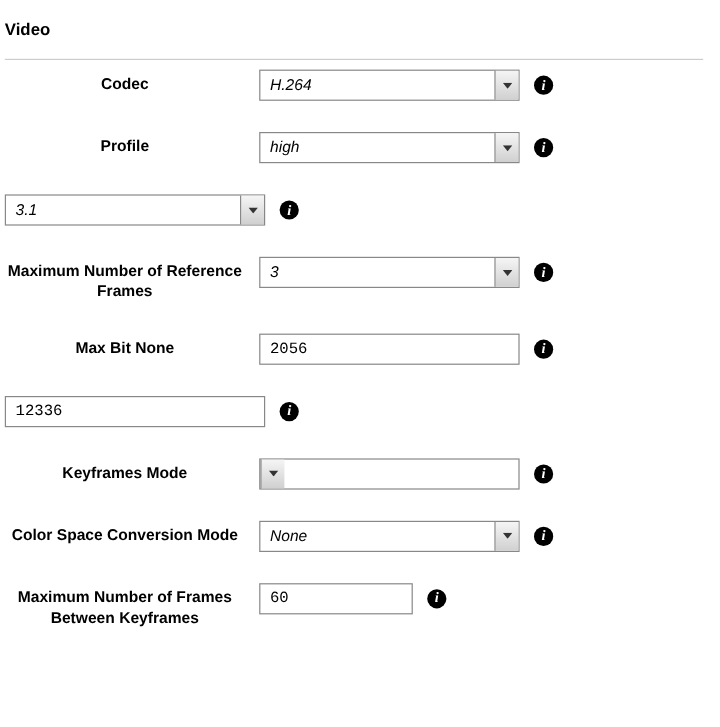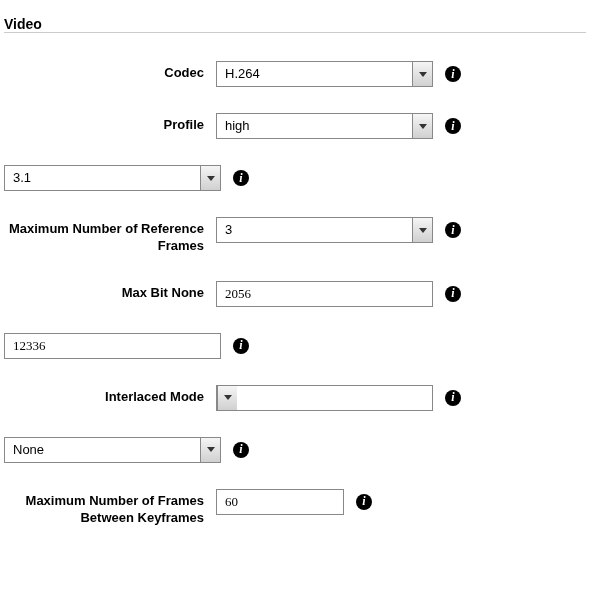--- a/index.html
+++ b/index.html
@@ -1,25 +1,25 @@
 <!DOCTYPE html>
 <html><head>
 <meta charset="utf-8">
 <style>
   html,body{margin:0;padding:0;font-family:Arial,Helvetica,sans-serif;font-size:13px;color:#000;}
   .page{width:600px;height:606px;box-sizing:border-box;padding:10px 14px 0 4px;background:#fff;}
-  .section-title{font-weight:bold;font-size:14px;padding:6px 0 0 0;border-bottom:1px solid #ccc;margin-bottom:28px;}
+  .section-title{font-weight:bold;font-size:14px;padding:6px 0 17px 0;border-bottom:1px solid #ccc;margin-bottom:8px;}
   .row{display:flex;align-items:flex-start;margin-bottom:26px;}
-  .lbl{width:200px;text-align:right;padding-right:12px;font-weight:bold;line-height:1.3;padding-top:4px;}
+  .lbl{width:200px;text-align:center;padding-right:12px;font-weight:bold;line-height:1.3;padding-top:4px;}
   .ctrl{display:flex;align-items:center;}
-  .select{position:relative;display:flex;align-items:center;width:217px;height:26px;border:1px solid #888;background:#fff;box-sizing:border-box;}
+  .select{position:relative;display:flex;align-items:center;width:217px;height:26px;border:1px solid #888;background:#fff;box-sizing:border-box;font-style:italic;}
   .select-val{flex:1;padding:0 8px;font-size:13px;line-height:24px;}
   .select-btn{width:19px;height:24px;border-left:1px solid #888;background:linear-gradient(#f5f5f5,#d0d0d0);display:flex;align-items:center;justify-content:center;}
   .select-btn svg{display:block;}
-  .txt{width:217px;height:26px;border:1px solid #888;box-sizing:border-box;padding:0 8px;font-size:13px;font-family:Liberation Serif, serif;}
+  .txt{width:217px;height:26px;border:1px solid #888;box-sizing:border-box;padding:0 8px;font-size:13px;font-family:Liberation Mono, monospace;}
   .txt.short{width:128px;}
   .info{width:16px;height:16px;border-radius:50%;background:#000;color:#fff;font-weight:bold;font-family:Georgia,serif;font-style:italic;font-size:12px;display:flex;align-items:center;justify-content:center;margin-left:12px;cursor:pointer;}
 </style>
 </head>
 <body>
 
 <div class="page">
   <div class="section-title">Video</div>
 
   <div class="row">
@@ -90,34 +90,35 @@
   </div>
 
   <div class="row">
     <div class="ctrl">
       <input class="txt" value="12336" style="">
       <div class="info">i</div>
     </div>
   </div>
 
   <div class="row">
-    <div class="lbl">Interlaced Mode</div>
+    <div class="lbl">Keyframes Mode</div>
     <div class="ctrl">
       <div class="select">
         <div class="select-btn">
             <svg width="8" height="5">
               <polygon points="0,0 8,0 4,5" fill="#333"></polygon>
             </svg>
           </div>
       </div>
       <div class="info">i</div>
     </div>
   </div>
 
   <div class="row">
+    <div class="lbl">Color Space Conversion Mode</div>
     <div class="ctrl">
       <div class="select">
         <div class="select-val">None</div>
         <div class="select-btn">
             <svg width="8" height="5">
               <polygon points="0,0 8,0 4,5" fill="#333"></polygon>
             </svg>
           </div>
       </div>
       <div class="info">i</div>

